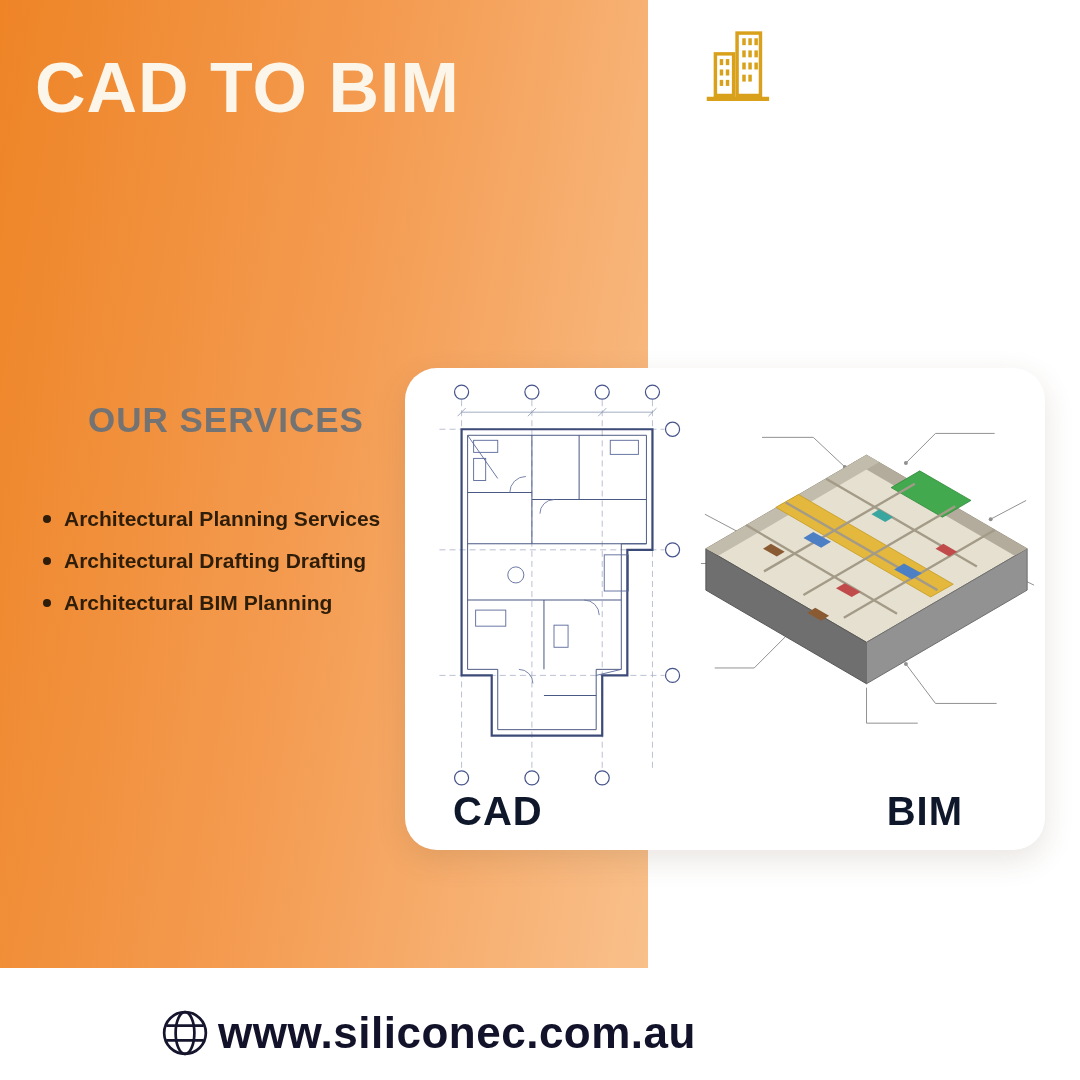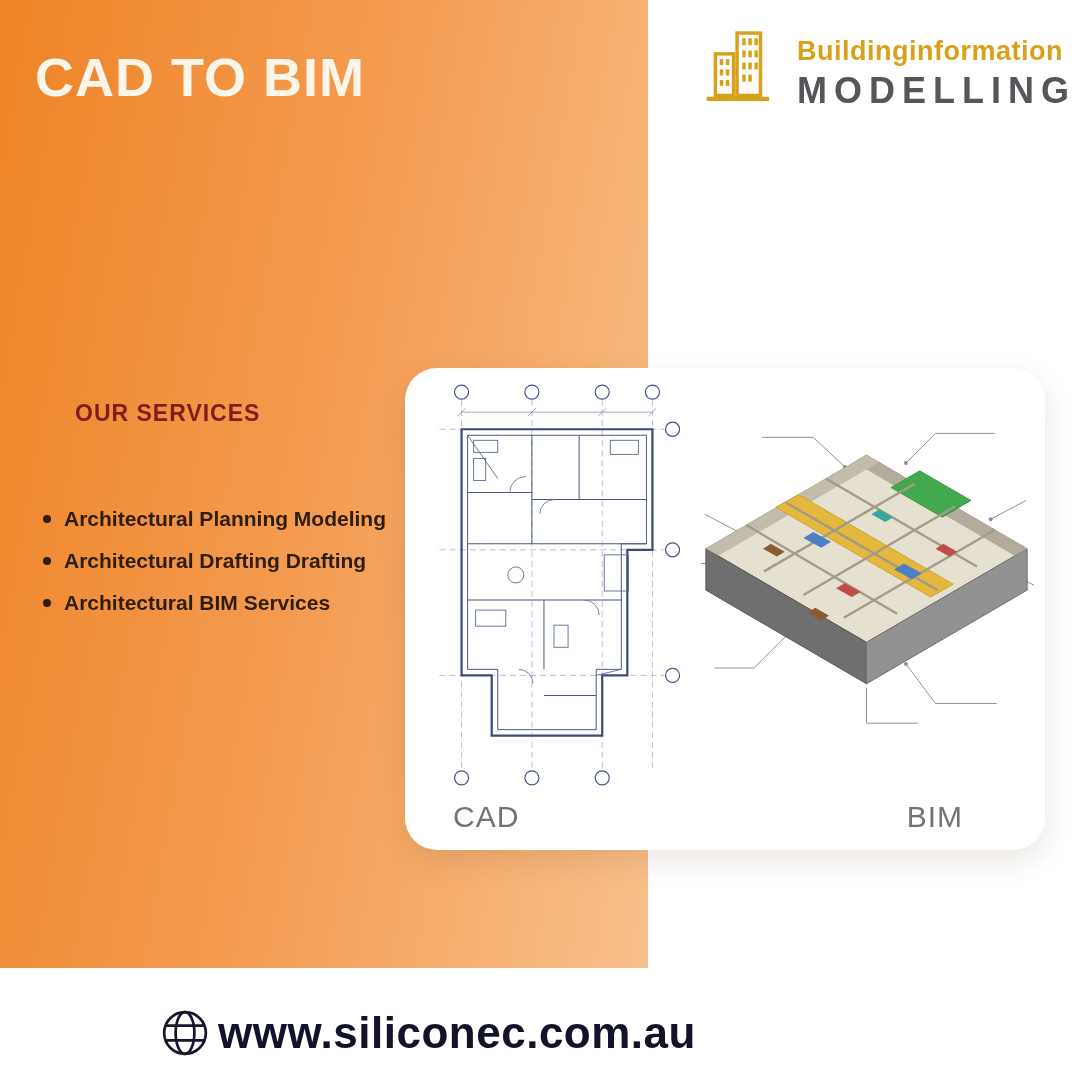--- a/index.html
+++ b/index.html
@@ -13,39 +13,39 @@
 
   
   .orange-panel{
     position:absolute;left:0;top:0;width:648px;height:968px;
     background:linear-gradient(100deg,#ee8426 0%,#f49c52 50%,#f9c08b 100%);
   }
 
   
   .main-title{
     position:absolute;left:35px;top:40px;width:600px;
-    color:#fcf6ea;font-size:54px;font-weight:800;line-height:1.38;
+    color:#fcf6ea;font-size:70px;font-weight:800;line-height:1.38;
     letter-spacing:1px;
   }
   .main-title span{display:block;}
 
   
   .logo{
     position:absolute;left:705px;top:22px;width:360px;
     display:flex;align-items:flex-start;gap:14px;
   }
   .logo-icon{width:78px;height:88px;flex:0 0 auto;}
   .logo-text{display:flex;flex-direction:column;padding-top:14px;}
   .logo-line1{color:#d9a11b;font-size:27px;font-weight:800;letter-spacing:0.5px;}
   .logo-line2{color:#55565a;font-size:36px;font-weight:800;letter-spacing:7px;margin-top:3px;}
 
   
   .services-heading{
-    position:absolute;left:75px;top:400px;
-    color:#7f1d1d;font-size:23px;font-weight:800;letter-spacing:1px;
+    position:absolute;left:88px;top:400px;
+    color:#737373;font-size:35px;font-weight:800;letter-spacing:1px;
   }
   .services-list{
     position:absolute;left:38px;top:498px;width:374px;
     list-style:none;margin:0;padding:0;
   }
   .service-item{
     position:relative;padding-left:26px;
     color:#2e1d08;font-size:21px;font-weight:700;line-height:42px;
   }
   .service-item::before{
@@ -56,21 +56,21 @@
   
   .card{
     position:absolute;left:405px;top:368px;width:640px;height:482px;
     background:#ffffff;border-radius:32px;
     box-shadow:0 10px 30px rgba(100,70,40,0.14);
   }
   .cad-figure{position:absolute;left:18px;top:6px;width:262px;height:432px;}
   .bim-figure{position:absolute;left:292px;top:46px;width:340px;height:368px;}
   .figure-label{
     position:absolute;bottom:16px;
-    color:#737373;font-size:30px;font-weight:400;letter-spacing:1px;
+    color:#0f172a;font-size:40px;font-weight:700;letter-spacing:1px;
   }
   .cad-label{left:48px;}
   .bim-label{right:82px;text-align:center;}
 
   
   .footer{
     position:absolute;left:0;top:1008px;width:856px;
     display:flex;justify-content:center;align-items:center;gap:8px;
   }
   .globe-icon{width:50px;height:50px;}
@@ -107,32 +107,28 @@
           <rect x="50" y="28" width="4" height="8"></rect>
           <rect x="57" y="28" width="4" height="8"></rect>
         <rect x="43" y="42" width="4" height="8"></rect>
           <rect x="50" y="42" width="4" height="8"></rect>
           <rect x="57" y="42" width="4" height="8"></rect>
         <rect x="43" y="56" width="4" height="8"></rect>
           <rect x="50" y="56" width="4" height="8"></rect>
       </g>
       <line x1="2" y1="84" x2="74" y2="84" stroke="#d9a11b" stroke-width="5"></line>
     </svg>
-    <div class="logo-text">
-      <span class="logo-line1">Buildinginformation</span>
-      <span class="logo-line2">MODELLING</span>
-    </div>
   </div>
 
   <div class="services-heading">OUR SERVICES</div>
 
   <ul class="services-list">
-    <li class="service-item">Architectural Planning Modeling</li>
+    <li class="service-item">Architectural Planning Services</li>
     <li class="service-item">Architectural Drafting Drafting</li>
-    <li class="service-item">Architectural BIM Services</li>
+    <li class="service-item">Architectural BIM Planning</li>
   </ul>
 
   <div class="card">
 
     <svg class="cad-figure" viewBox="0 0 260 430">
 
       <g stroke="#aab2c8" stroke-width="0.8" fill="none" stroke-dasharray="6 4">
         <line x1="38" y1="26" x2="38" y2="394"></line>
         <line x1="108" y1="26" x2="108" y2="394"></line>
         <line x1="178" y1="26" x2="178" y2="394"></line>

